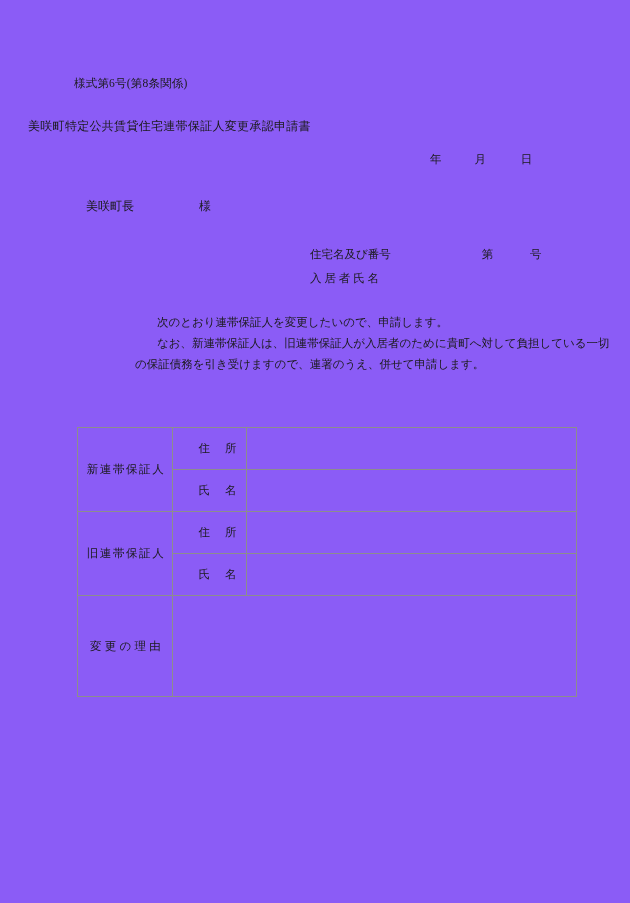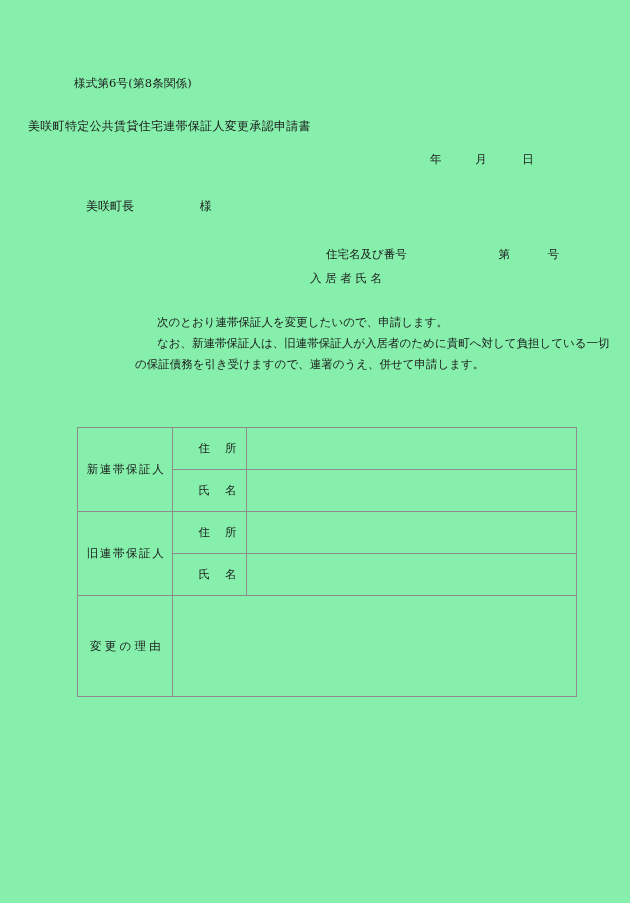--- a/index.html
+++ b/index.html
@@ -11,21 +11,22 @@
     width: 630px;
     height: 903px;
     position: relative;
     font-family: "DejaVu Serif", "Liberation Serif", serif;
     color: #1a1a1a;
     overflow: hidden;
   }
   .page {
     position: absolute;
     inset: 0;
-    background: #86efac;
+    background: #8b5cf6;
+    font-family: Liberation Serif, serif;
   }
 
   
   .form-no {
     position: absolute;
     left: 74px;
     top: 76px;
     font-size: 11.5px;
     letter-spacing: 0.2px;
     white-space: nowrap;
@@ -74,21 +75,21 @@
     left: 310px;
     top: 242px;
     font-size: 11.5px;
     white-space: nowrap;
   }
   .applicant .row {
     height: 24px;
     line-height: 24px;
     white-space: nowrap;
   }
-  .applicant .label-house { display: inline-block; margin-left: 16px; }
+  .applicant .label-house { display: inline-block; }
   .applicant .num-dai { display: inline-block; margin-left: 88px; }
   .applicant .num-gou { display: inline-block; margin-left: 34px; }
   .applicant .label-resident { display: inline-block; text-align: center; }
 
   
   .body-text {
     position: absolute;
     left: 91px;
     top: 312px;
     width: 478px;

